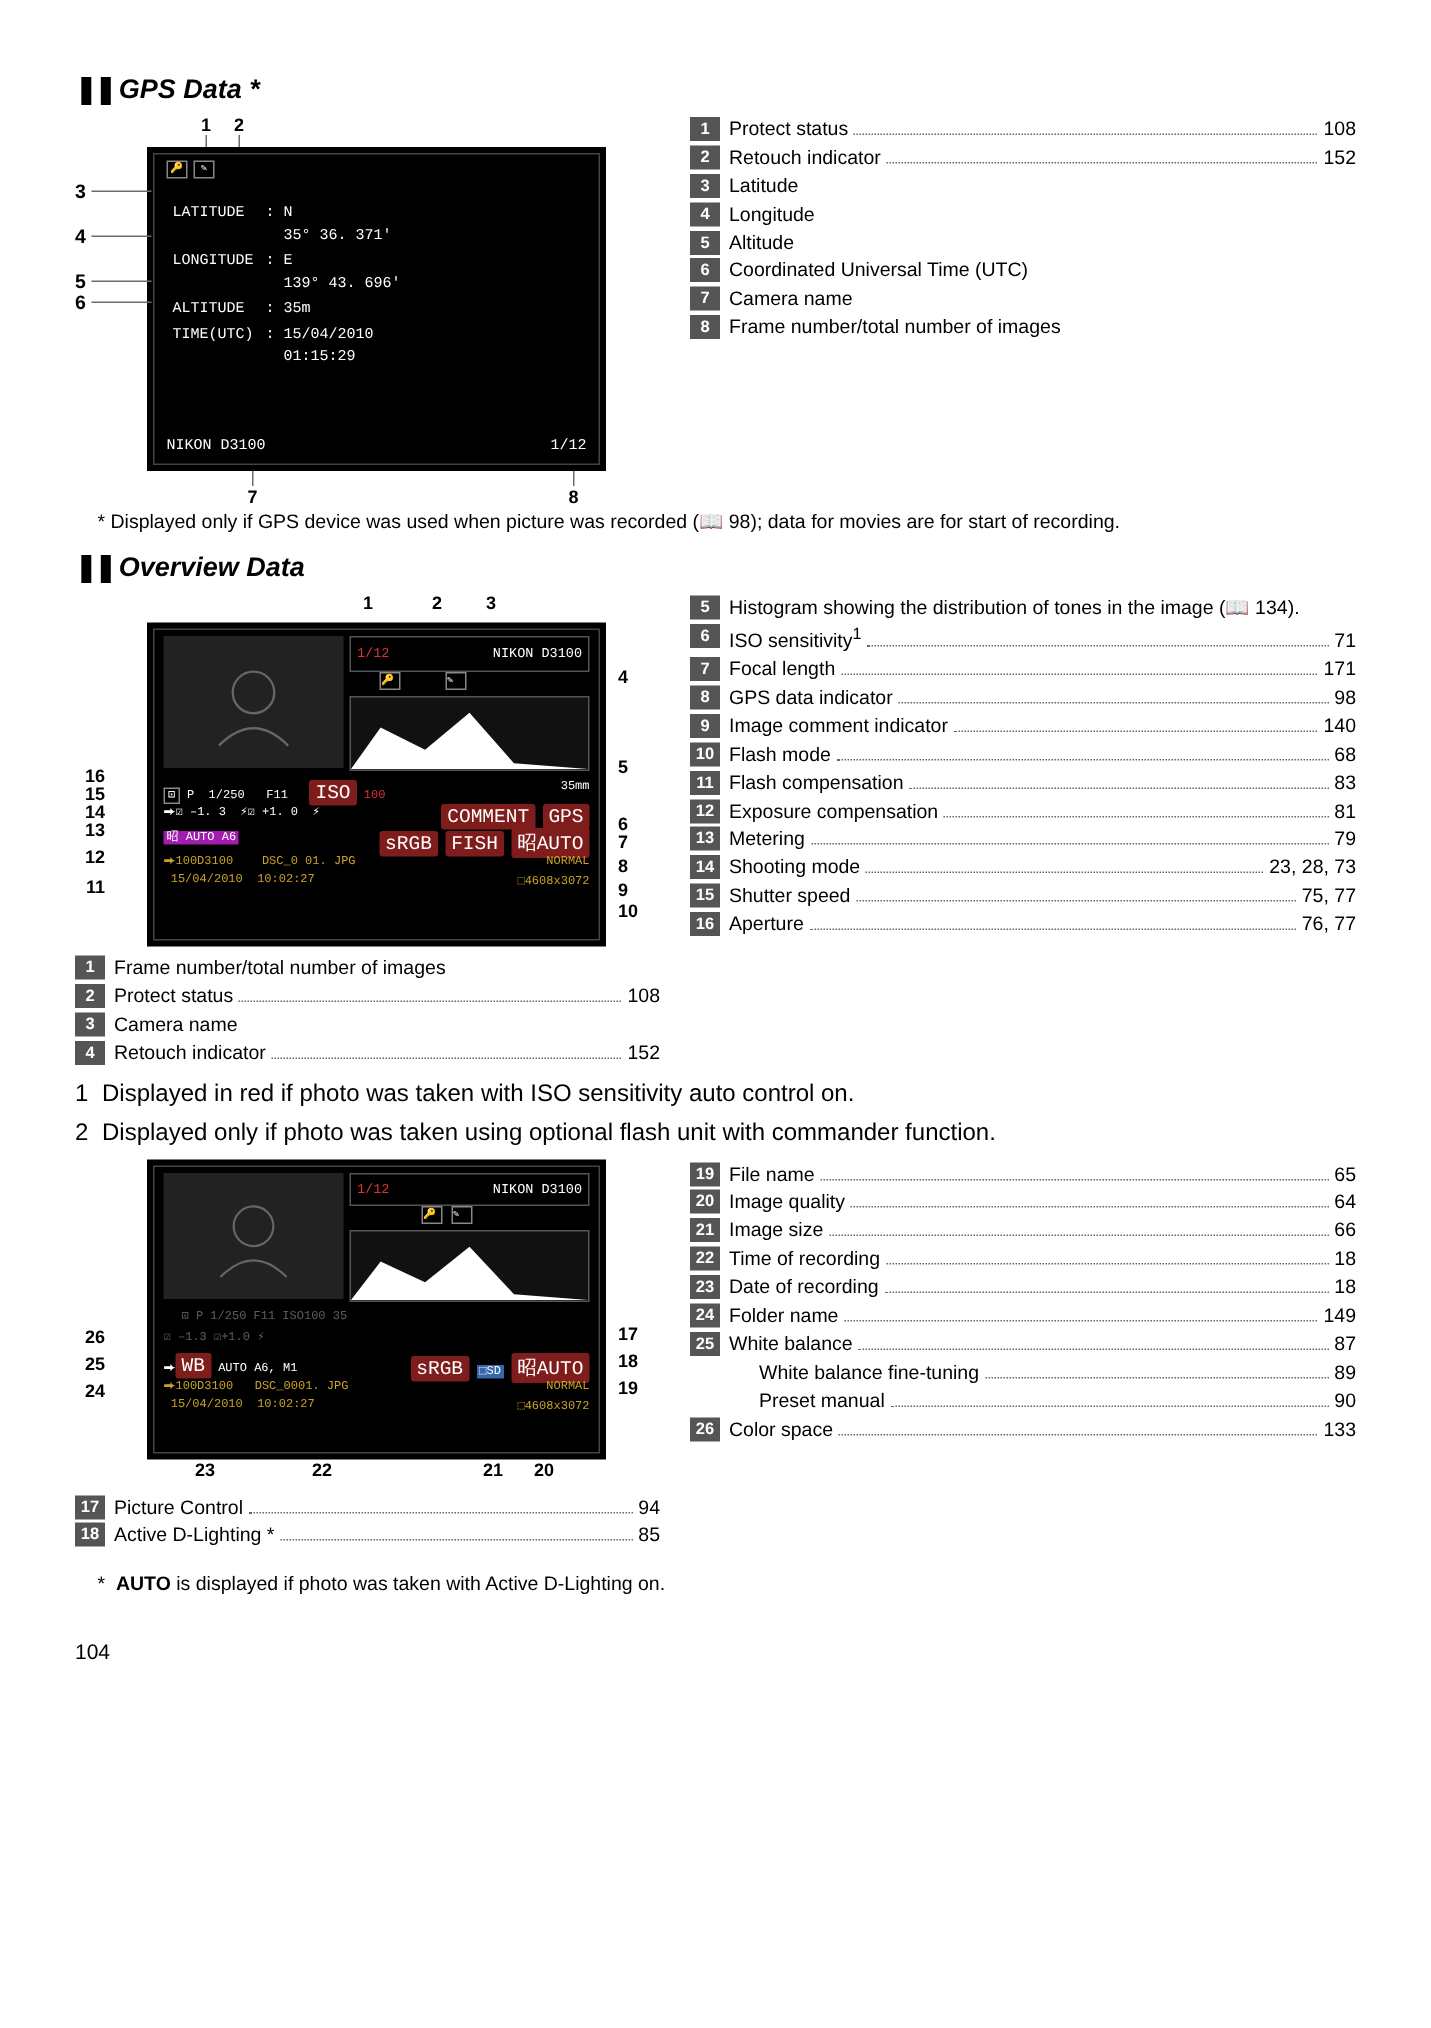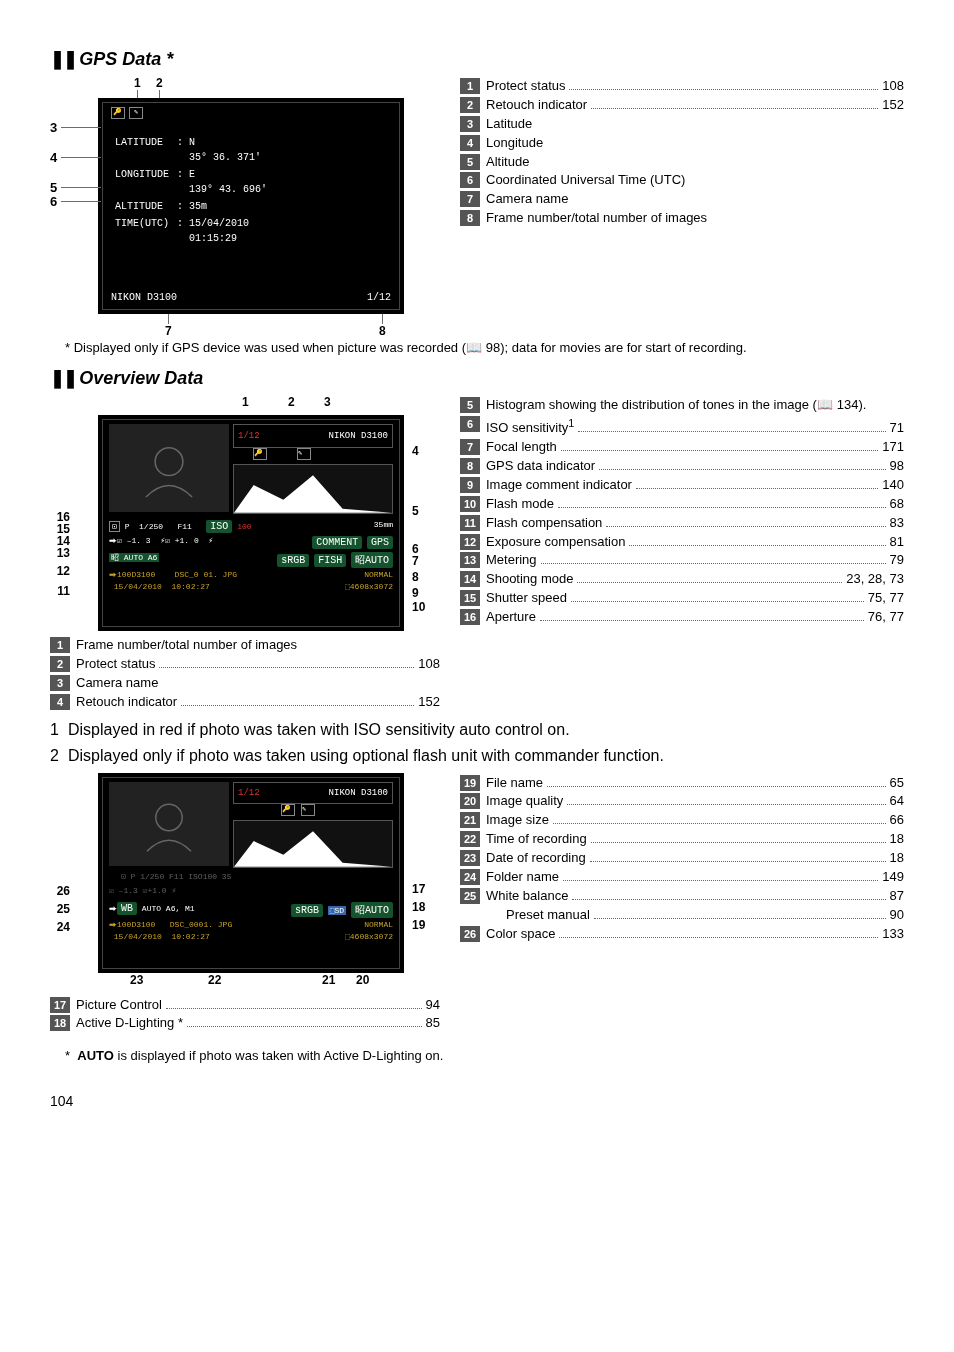--- a/index.html
+++ b/index.html
@@ -100,22 +100,22 @@
   .dotrow .pg { white-space: nowrap; }
   .indent { margin-left: 20px; }
   .footnote { font-size: 16px; margin: 8px 0; }
   .footnote-num { display: inline-block; width: 18px; }
   .pagenum {
     font-size: 14px;
     margin-top: 30px;
   }
   .small-black-box {
     display:inline-block;
-    background:#14532d; color:#fff;
-    font-size:10px; padding:1px 4px;
+    background:#7f1d1d; color:#fff;
+    font-size:13px; padding:1px 4px;
     border-radius:2px;
   }
 
   
   .gps-grid { position:absolute; top:30px; left:10px; font-size:10px; line-height:1.5; }
   .gps-grid td { padding: 0 6px 0 0; color:#fff; vertical-align: top;}
   .gps-label { color:#cfae3a; }
   .screen .botline {
     position:absolute; bottom:6px; left:0; right:0;
     display:flex; justify-content:space-between;
@@ -295,21 +295,21 @@
           <span>1/250</span>&nbsp;&nbsp;
           <span>F11</span>&nbsp;&nbsp;
           <span class="small-black-box">ISO</span> <span class="ov-red">100</span>
           <span style="float:right;"><span>35mm</span></span>
         </div>
         <div class="ov-text-strip" style="top:116px;">
           ⮕☑ <span>–1. 3</span>&nbsp;&nbsp;⚡☑ <span>+1. 0</span>&nbsp;&nbsp;⚡
           <span style="float:right;"><span class="small-black-box">COMMENT</span> <span class="small-black-box">GPS</span></span>
         </div>
         <div class="ov-text-strip" style="top:132px;">
-          <span style="background:#14532d;color:#fff;padding:0 2px;">昭 AUTO A6</span>
+          <span style="background:#a21caf;color:#fff;padding:0 2px;">昭 AUTO A6</span>
           <span style="float:right;"><span class="small-black-box">sRGB</span> <span class="small-black-box">FISH</span> <span class="small-black-box">昭AUTO</span></span>
         </div>
         <div class="ov-text-strip ov-yellow" style="top:150px;">
           ⮕<span>100D3100</span>&nbsp;&nbsp;&nbsp;
           <span>DSC_0   01.  JPG</span>
           <span style="float:right;color:#c9a227;">NORMAL</span>
         </div>
         <div class="ov-text-strip ov-yellow" style="top:162px;">
           &nbsp;<span>15/04/2010</span>&nbsp;&nbsp;<span>10:02:27</span>
           <span style="float:right;">⬚<span>4608x3072</span></span>
@@ -648,20 +648,30 @@
             <span class="label">White balance </span>
             <span class="dots"></span>
             <span class="pg">87</span>
           </div>
         </div>
       </div>
       <div class="ref-row">
         <span class="ref-num" style="visibility: hidden;"></span>
         <div class="ref-text">
           <div class="dotrow indent">
+            <span class="label">White balance fine-tuning</span>
+            <span class="dots"></span>
+            <span class="pg">89</span>
+          </div>
+        </div>
+      </div>
+      <div class="ref-row">
+        <span class="ref-num" style="visibility: hidden;"></span>
+        <div class="ref-text">
+          <div class="dotrow indent">
             <span class="label">Preset manual</span>
             <span class="dots"></span>
             <span class="pg">90</span>
           </div>
         </div>
       </div>
       <div class="ref-row">
         <span class="ref-num">26</span>
         <div class="ref-text">
           <div class="dotrow">

